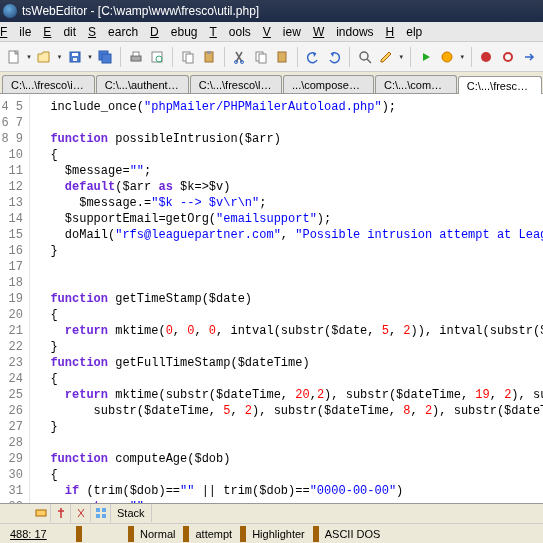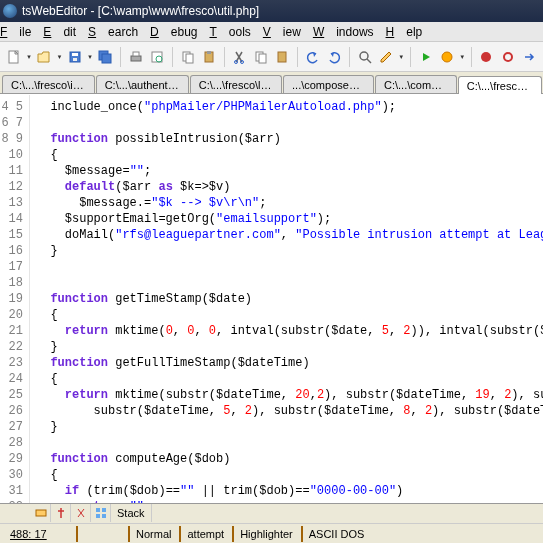--- a/index.html
+++ b/index.html
@@ -134,21 +134,21 @@
   height: 20px;
   display: flex;
   align-items: center;
   border-top: 1px solid #ccc;
   font-size: 11px;
   padding: 0 4px;
   gap: 2px;
 }
 .status-cell {
   padding: 0 6px;
-  border-left: 2px solid #a16207;
+  border-left: 6px solid #a16207;
   height: 16px;
   display: flex; align-items: center;
 }
 .status-cell.first { border-left: none; width: 70px; text-decoration: underline; }
 .spacer { flex: 1; }
 svg { display: block; }
 </style>
 </head>
 <body>
 

